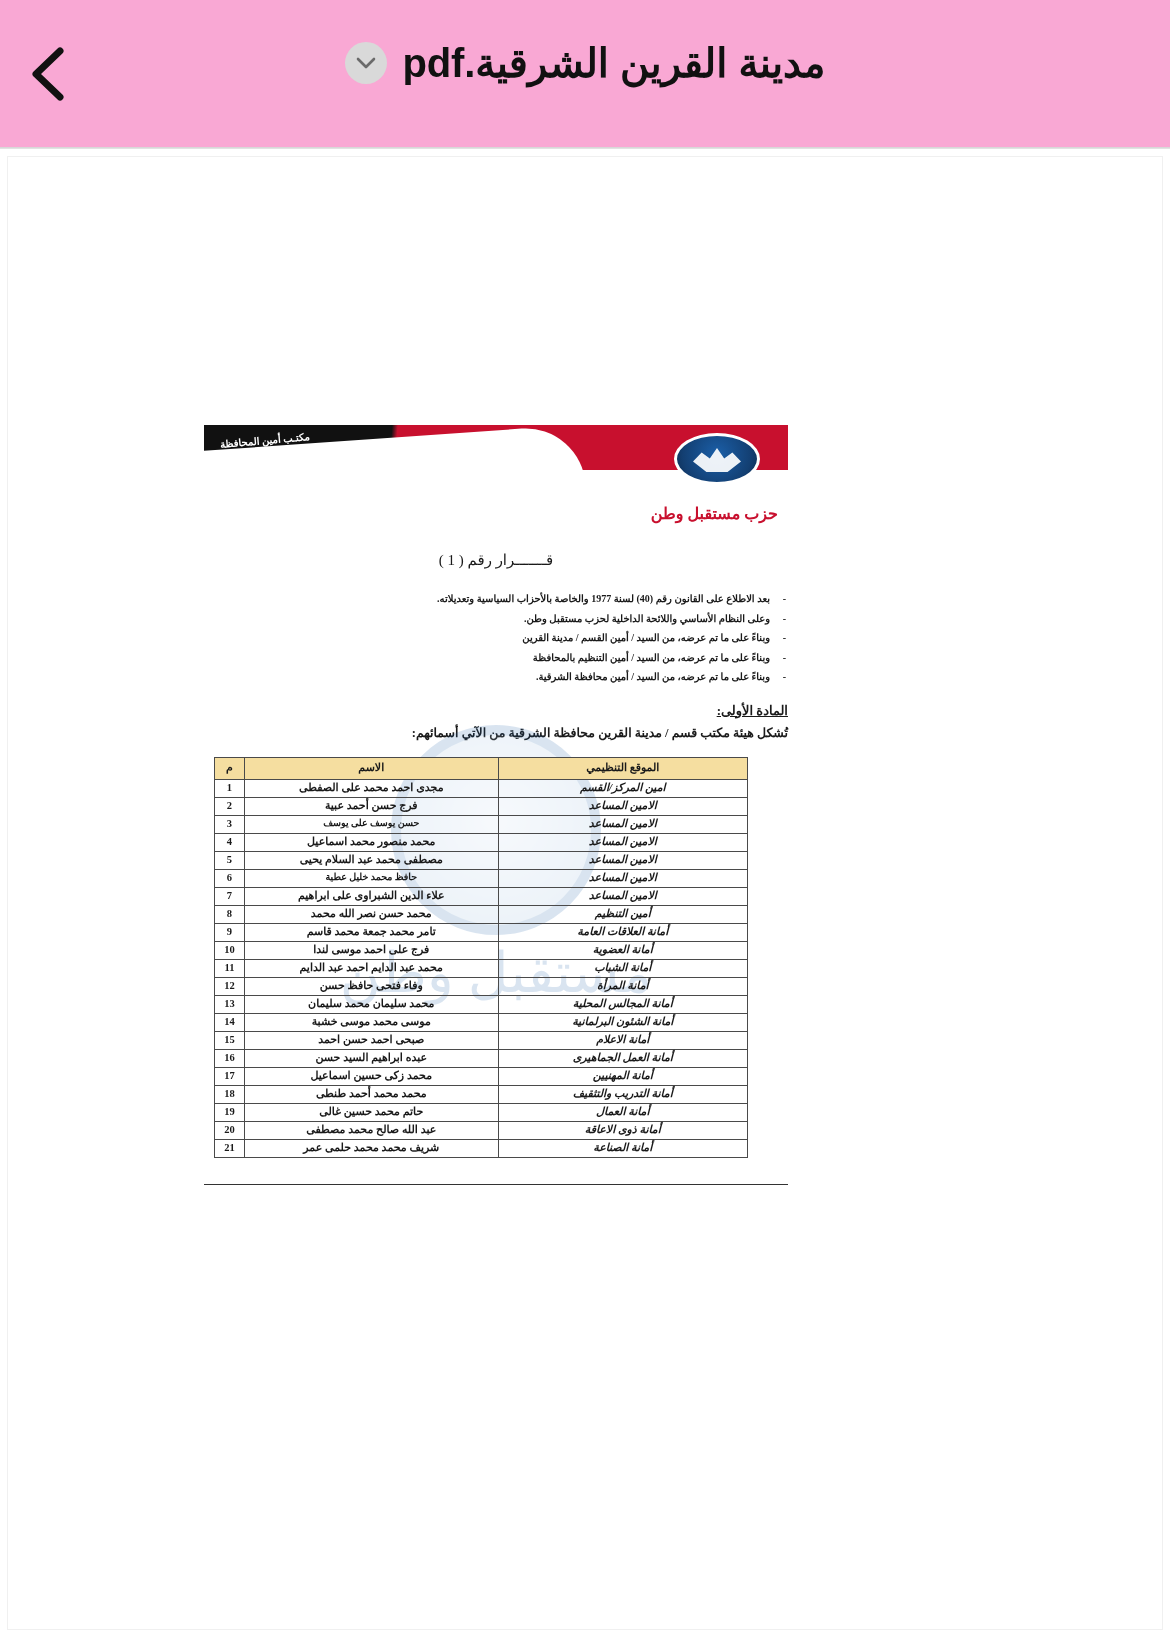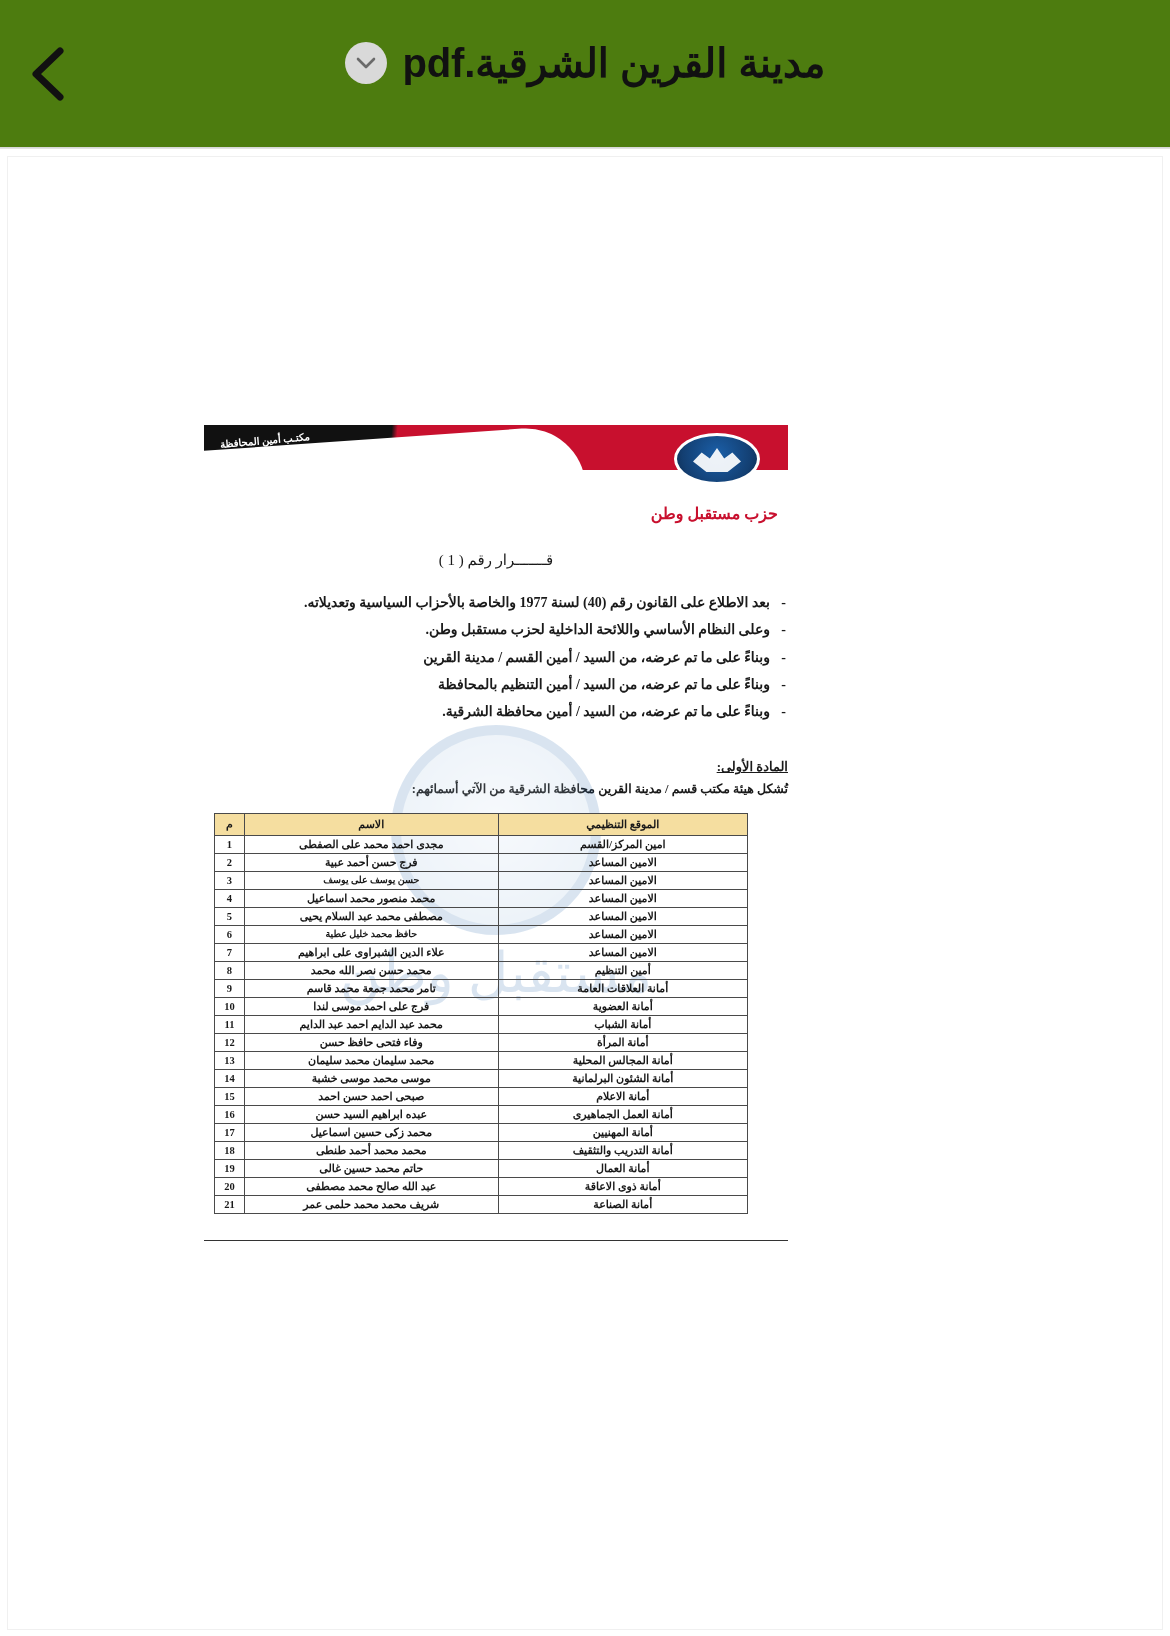--- a/index.html
+++ b/index.html
@@ -9,21 +9,21 @@
     height: 1636px;
     background: #ffffff;
     font-family: "Liberation Sans", sans-serif;
     overflow: hidden;
   }
 
   
   .topbar {
     position: relative;
     height: 148px;
-    background: #4d7c0f;
+    background: #f9a8d4;
     border-bottom: 1px solid #d8d8d8;
     display: flex;
     align-items: center;
   }
   .back-btn {
     position: absolute;
     left: 18px;
     top: 42px;
     width: 64px;
     height: 64px;
@@ -162,40 +162,40 @@
     font-size: 15px;
     font-weight: 400;
     letter-spacing: 0.5px;
   }
 
   
   ul.clauses {
     list-style: none;
     margin: 20px 0 0 0;
     padding: 0 0 0 0;
-    font-size: 14px;
+    font-size: 10px;
     line-height: 1.95;
     text-align: right;
   }
   ul.clauses li {
     position: relative;
     padding-right: 18px;
     white-space: nowrap;
     font-weight: 600;
   }
   ul.clauses li::before {
     content: "-";
     position: absolute;
     right: 2px;
     top: 0;
     font-weight: 700;
   }
 
   .article-head {
-    margin-top: 34px;
+    margin-top: 16px;
     font-size: 13px;
     font-weight: 700;
     text-decoration: underline;
     text-align: right;
   }
   .article-lead {
     margin-top: 6px;
     font-size: 12.5px;
     font-weight: 600;
     text-align: right;
@@ -266,21 +266,21 @@
     white-space: nowrap;
   }
   table.members thead th {
     background: #f5dea0;
     font-weight: 700;
     font-size: 11px;
     height: 22px;
   }
   table.members td.idx { width: 30px; font-weight: 700; font-size: 10.5px; }
   table.members td.name { width: 254px; font-weight: 700; }
-  table.members td.role { width: 250px; font-weight: 700; }
+  table.members td.role { width: 250px; font-weight: 700; font-style: italic; }
   table.members tr.small td.name { font-size: 9.5px; font-weight: 600; }
 
   .footer-rule {
     position: relative;
     z-index: 2;
     margin: 26px 0 0 0;
     border-top: 1.5px solid #333;
     width: 584px;
   }
 </style>

